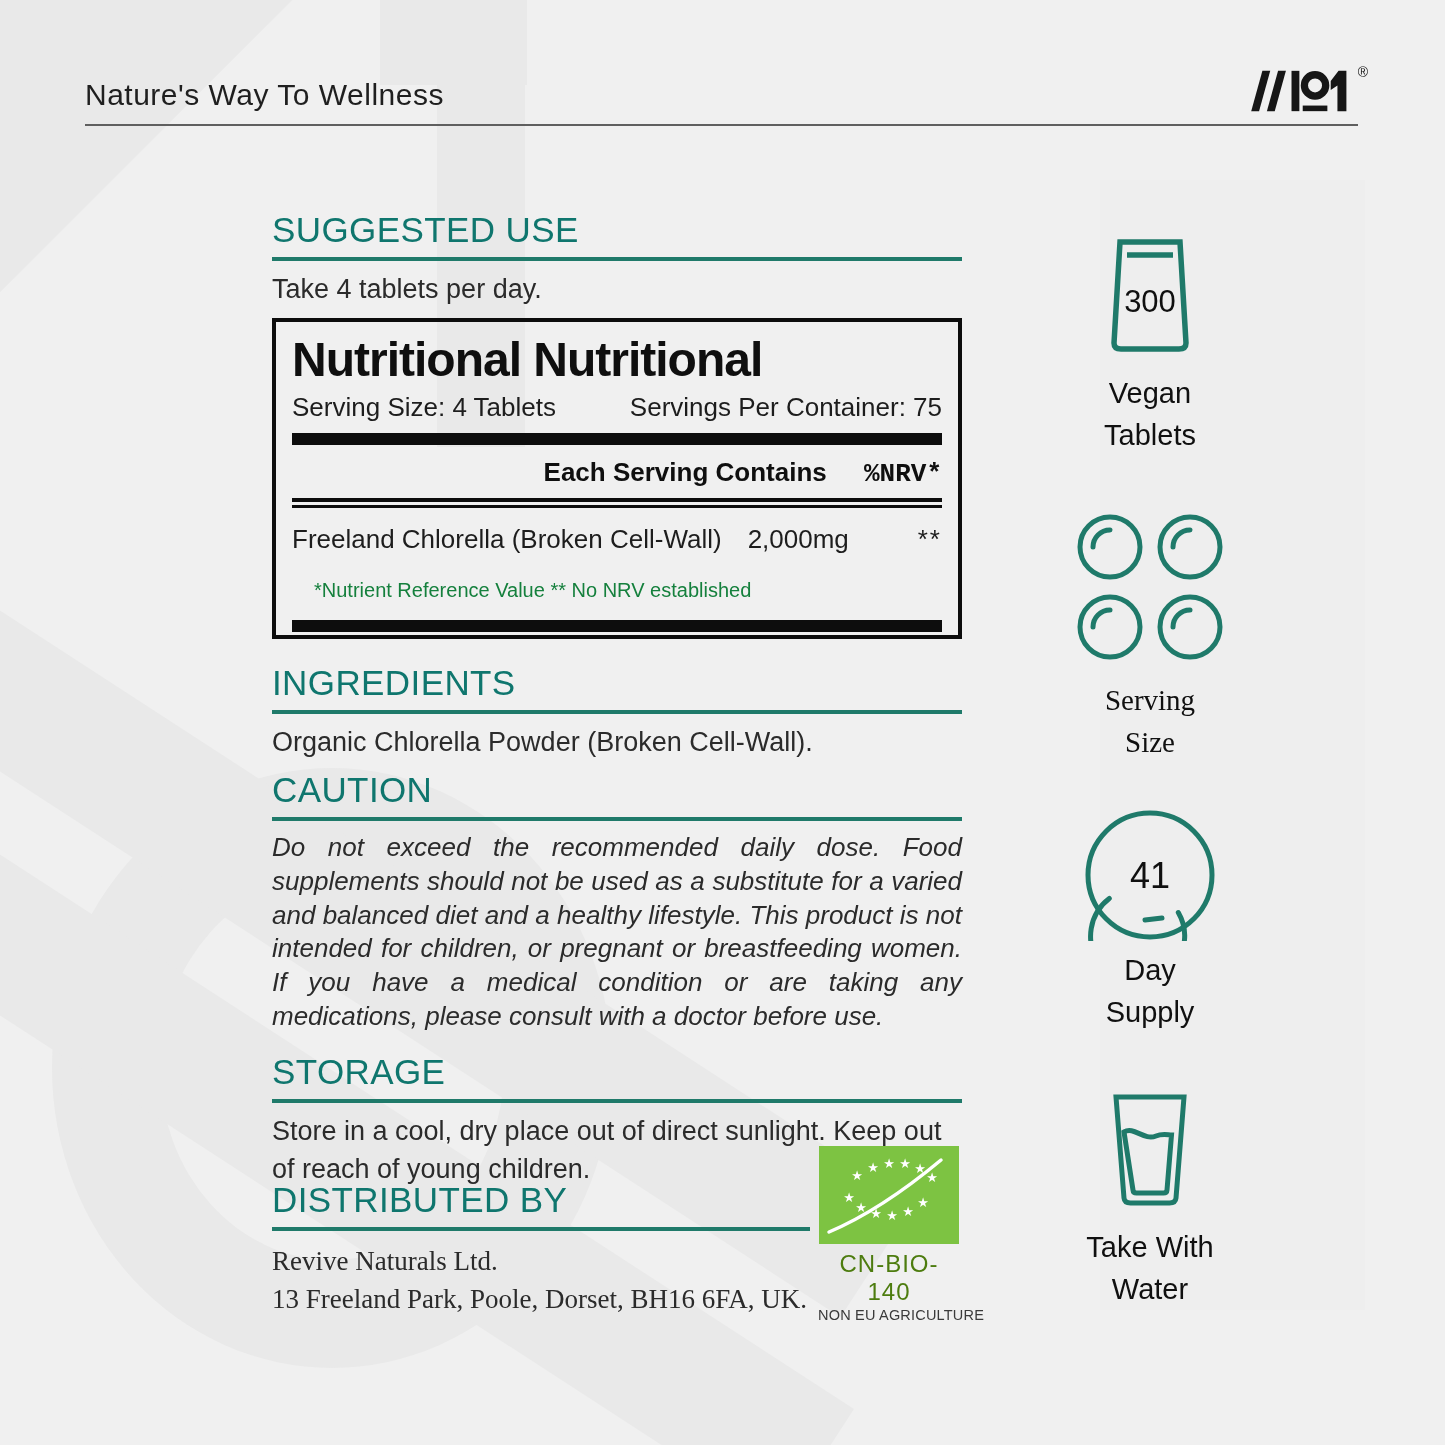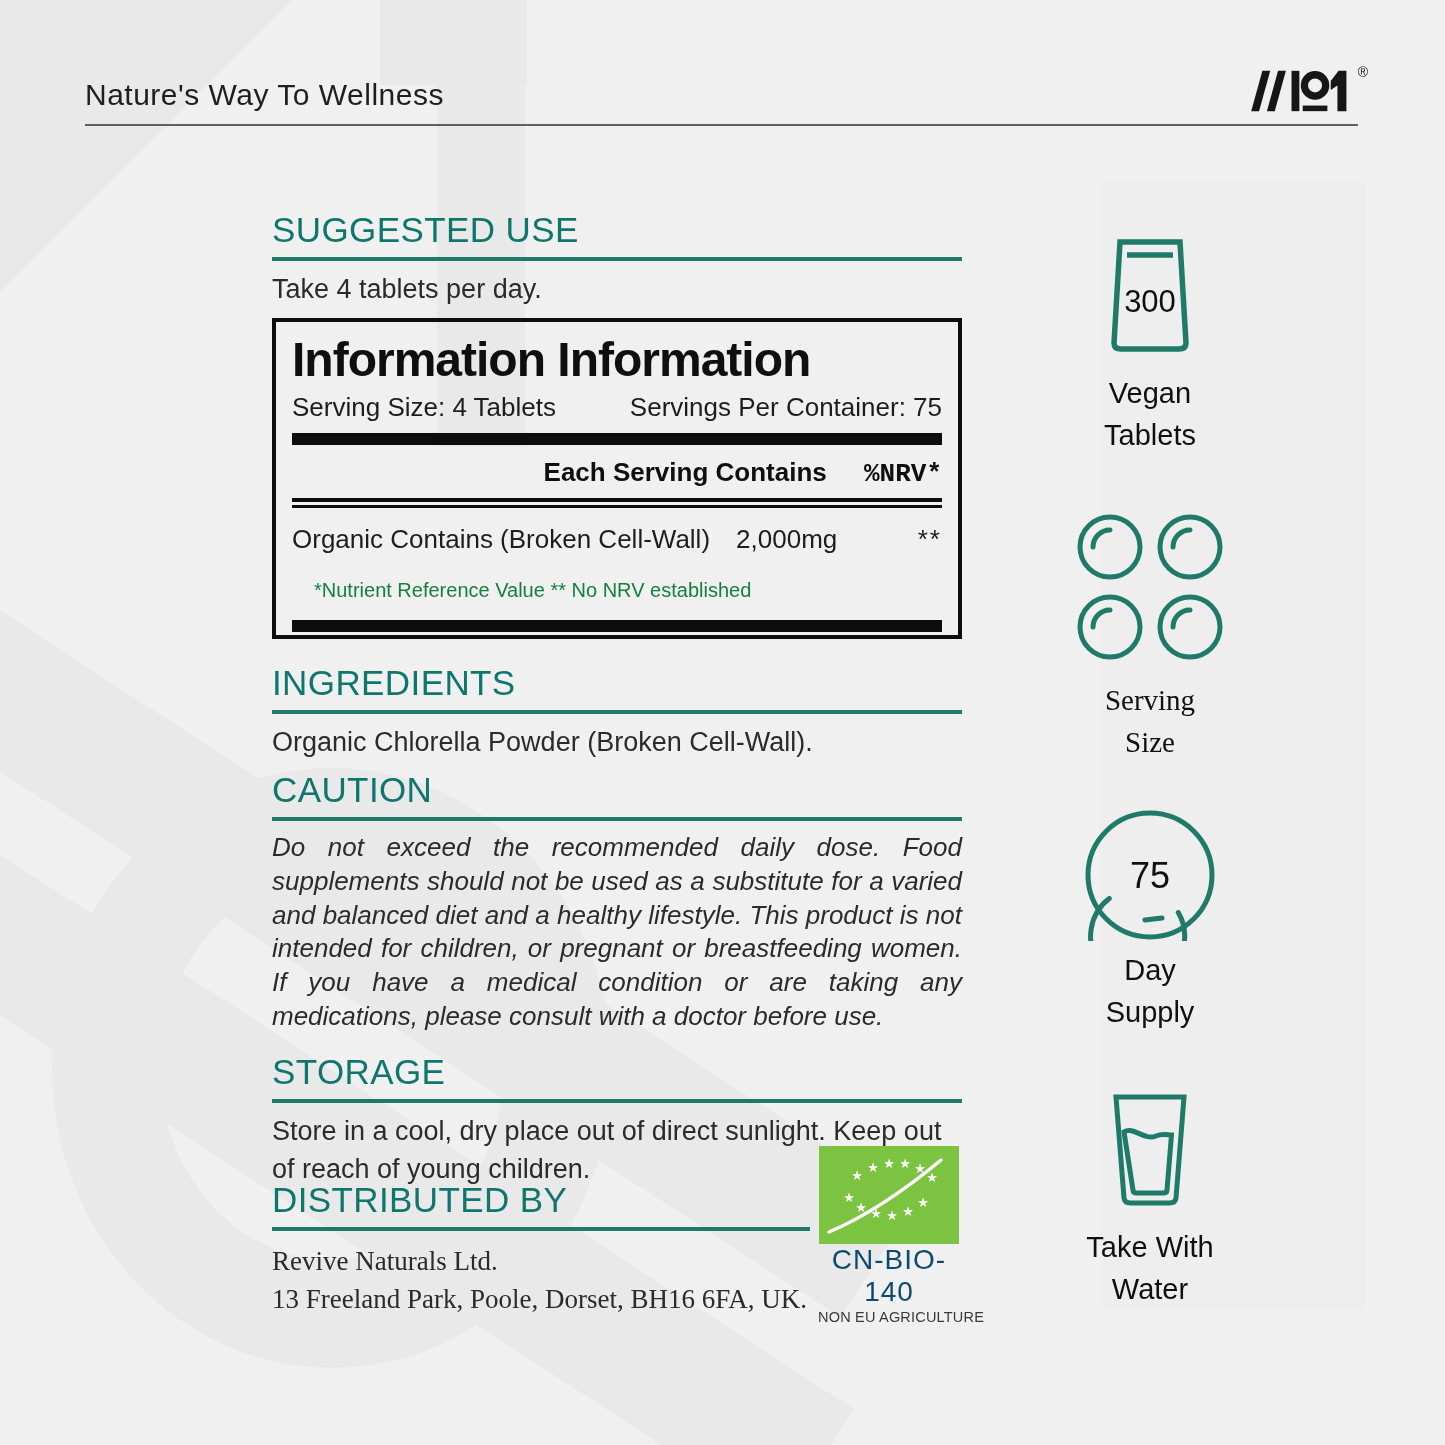--- a/index.html
+++ b/index.html
@@ -42,21 +42,21 @@
   .nrv{margin-left:30px;font-family:Liberation Mono, monospace;}
   .double-rule{margin-top:8px;height:10px;border-top:4px solid #0d0d0d;border-bottom:3px solid #0d0d0d;box-sizing:border-box;}
   .nutri-data-row{display:flex;margin-top:16px;font-size:26px;line-height:1.2;color:#1d1d1d;}
   .amt{margin-left:26px;}
   .nrv-val{margin-left:auto;letter-spacing:2px;}
   .footnote{margin-top:22px;padding-left:22px;font-size:20px;line-height:1.2;color:#15803d;}
   .bar-bottom{margin-top:18px;}
   
   .cert{left:818px;top:1146px;width:142px;text-align:center;}
   .cert-box{width:140px;height:98px;background:#7dc342;margin:0 auto;}
-  .cert-code{font-size:28px;color:#0c4a6e;letter-spacing:1px;}
+  .cert-code{margin-top:6px;font-size:24px;color:#4d7c0f;letter-spacing:1px;}
   .cert-origin{margin-top:1px;font-size:14.5px;color:#3a3a3a;letter-spacing:.2px;white-space:nowrap;}
   
   .badge{position:absolute;width:260px;left:1020px;text-align:center;}
   .badge-icon-wrap{position:relative;display:inline-block;}
   .badge-num{position:absolute;left:50%;top:54%;transform:translate(-50%,-50%);
     font-size:31px;color:#101010;}
   .badge-num-75{font-size:36px;top:49%;}
   .badge-label{margin-top:16px;font-size:29px;font-weight:500;line-height:1.45;color:#101010;}
   .teal-stroke{stroke:#1f7a6a;fill:none;}
 </style>
@@ -87,33 +87,33 @@
     <span class="reg-mark">®</span>
   </div>
 
   <div class="section" style="top:210px;">
     <div class="sec-heading">SUGGESTED USE</div>
     <div class="sec-rule"></div>
     <div class="sec-body">Take 4 tablets per day.</div>
   </div>
 
   <div class="abs nutri-box">
-    <div class="nutri-title">Information Information</div>
+    <div class="nutri-title">Nutritional Nutritional</div>
     <div class="nutri-serving-row">
       <span>Serving Size: 4 Tablets</span>
       <span>Servings Per Container: 75</span>
     </div>
     <div class="bar bar-top"></div>
     <div class="nutri-head-row">
       <span>Each Serving Contains</span>
       <span class="nrv">%NRV*</span>
     </div>
     <div class="double-rule"></div>
     <div class="nutri-data-row">
-      <span>Organic Contains (Broken Cell-Wall)</span>
+      <span>Freeland Chlorella (Broken Cell-Wall)</span>
       <span class="amt">2,000mg</span>
       <span class="nrv-val">**</span>
     </div>
     <div class="footnote">*Nutrient Reference Value ** No NRV established</div>
     <div class="bar bar-bottom"></div>
   </div>
 
   <div class="section" style="top:663px;">
     <div class="sec-heading">INGREDIENTS</div>
     <div class="sec-rule"></div>
@@ -202,21 +202,21 @@
 
   <div class="badge" style="top:809px;">
     <div class="badge-icon-wrap">
       <svg width="132" height="132" viewBox="0 0 132 132">
         <g fill="none" stroke="#1f7a6a" stroke-width="5" stroke-linecap="round">
           <circle cx="66" cy="66" r="62"></circle>
           <path d="M25.3,89.5 A47,47 0 1 0 94.3,103.5"></path>
           <path d="M61,111 L78,109"></path>
         </g>
       </svg>
-      <span class="badge-num badge-num-75">75</span>
+      <span class="badge-num badge-num-75">41</span>
     </div>
     <div class="badge-label" style="margin-top:4px;">
       <div>Day</div>
       <div>Supply</div>
     </div>
   </div>
 
   <div class="badge" style="top:1094px;">
     <div class="badge-icon-wrap">
       <svg width="80" height="112" viewBox="0 0 80 112">

